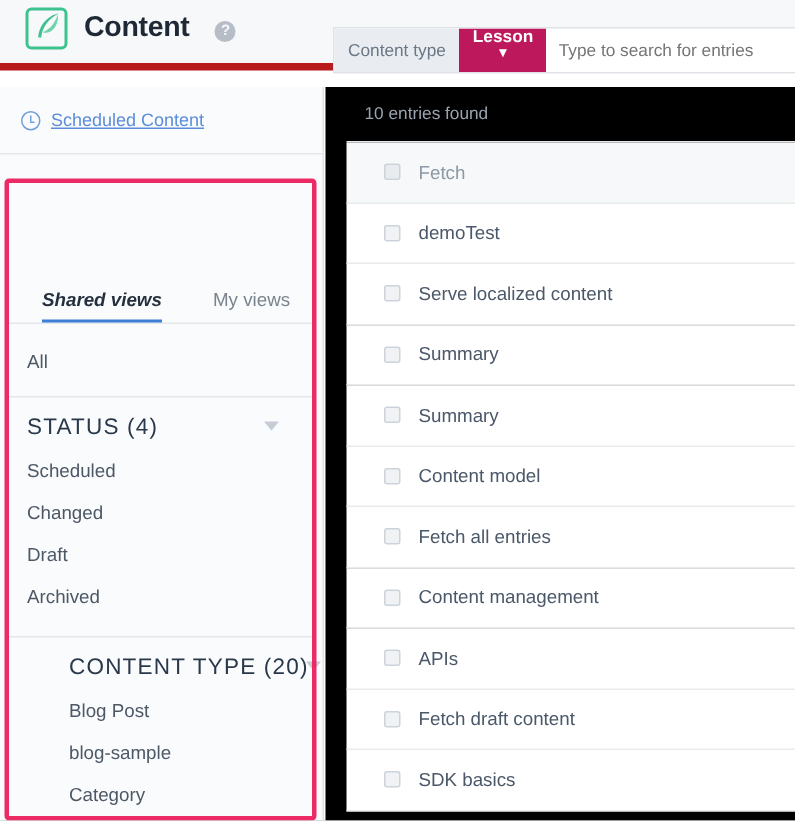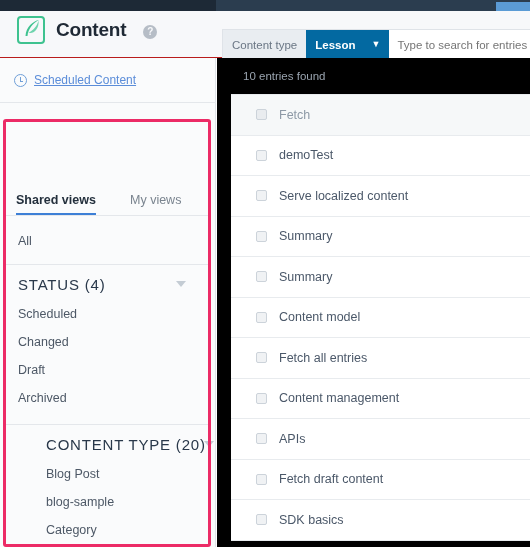--- a/index.html
+++ b/index.html
@@ -10,39 +10,39 @@
     overflow: hidden;
   }
   .app { position: relative; width: 530px; height: 547px; background: #ffffff; }
 
   
   .topbar { position: absolute; left:0; top:0; width:530px; height:11px; background:#2b3d4f; }
   .topbar-left { position:absolute; left:0; top:0; width:216px; height:11px; background:#1d2936; }
   .topbar-accent { position:absolute; left:496px; top:2px; width:34px; height:9px; background:#5b9bd5; }
 
   
-  .header { position:absolute; left:0; top:11px; width:530px; height:47px; background:#f7f8fa;
-            border-bottom:1px solid #b91c1c; }
+  .header { position:absolute; left:0; top:0; width:530px; height:47px; background:#f7f8fa;
+            border-bottom:5px solid #b91c1c; }
   .brand { position:absolute; left:17px; top:5px; display:flex; align-items:center; gap:11px; }
   .brand-logo { width:28px; height:28px; border:2px solid #3ec28f; border-radius:4px;
                 position:relative; display:block; }
   .brand-logo svg { position:absolute; left:1px; top:0px; }
   .brand-title { font-size:19px; font-weight:bold; color:#1f2935; letter-spacing:-0.2px; }
   .help-icon { width:14px; height:14px; border-radius:50%; background:#b6bdc6;
                color:#f7f8fa; font-size:10px; font-weight:bold; line-height:14px;
                text-align:center; margin-left:6px; margin-top:3px; }
 
   
   .searchbar { position:absolute; left:222px; top:18px; width:330px; height:31px;
                background:#ffffff; border:1px solid #dfe3e8; display:flex; align-items:stretch;
                overflow:hidden; }
   .ct-label { background:#e9edf1; color:#6b7785; font-size:11.5px; display:flex;
               align-items:center; padding:0 9px; white-space:nowrap; }
-  .ct-value { background:#0369a1; color:#ffffff; font-size:11.5px; font-weight:bold;
-              display:flex; align-items:center; gap:16px; padding:0 9px; white-space:nowrap; }
+  .ct-value { background:#be185d; color:#ffffff; font-size:11.5px; font-weight:bold;
+              display:flex; align-items:center; padding:0 9px; white-space:nowrap;flex-direction:column; }
   .ct-caret { font-size:9px; line-height:1; }
   .search-input { flex:1; border:none; outline:none; font-size:11.5px; color:#9aa3ad;
                   padding:0 8px; background:transparent; font-family:"Liberation Sans", sans-serif; }
 
   
   .leftcol { position:absolute; left:0; top:58px; width:216px; height:489px;
              background:#fafbfc; border-right:1px solid #dfe3e8; }
 
   .scheduled { position:absolute; left:14px; top:15px; display:flex; align-items:center; gap:7px; }
   .clock-icon { width:13px; height:13px; border:1.4px solid #6f9fd8; border-radius:50%;
@@ -58,21 +58,21 @@
   .pinkbox { position:absolute; left:3px; top:119px; width:208px; height:428px;
              border:3px solid #ec2b66; border-radius:3px; pointer-events:none; z-index:40; }
 
   
   .viewtabs { position:absolute; left:0; top:122px; width:208px; height:36px; display:flex;
               align-items:flex-end; }
   .vtab { font-size:12.5px; color:#7a848f; padding:0 0 9px 0; cursor:pointer; position:relative; }
   .vtab.active { color:#24303d; font-weight:bold; }
   .vtab.active::after { content:""; position:absolute; left:0; right:0; bottom:0; height:3px;
                         background:#3d7fd6; }
-  .vtab-shared { margin-left:16px; width:80px; }
+  .vtab-shared { margin-left:28px; width:80px;font-style:italic; }
   .vtab-my { margin-left:34px; }
   .tabs-underline { position:absolute; left:6px; top:157px; width:202px; height:1px; background:#e4e7eb; }
 
   .allrow { position:absolute; left:0; top:168px; width:208px; height:38px; }
   .allrow span { position:absolute; left:18px; top:8px; font-size:12.5px; color:#4d5866; }
   .all-divider { position:absolute; left:6px; top:206px; width:202px; height:1px; background:#e4e7eb; }
 
   .group { position:absolute; left:0; width:208px; }
   .group-head { position:relative; height:38px; }
   .group-title { position:absolute; left:18px; top:11px; font-size:15px; font-weight:normal;

